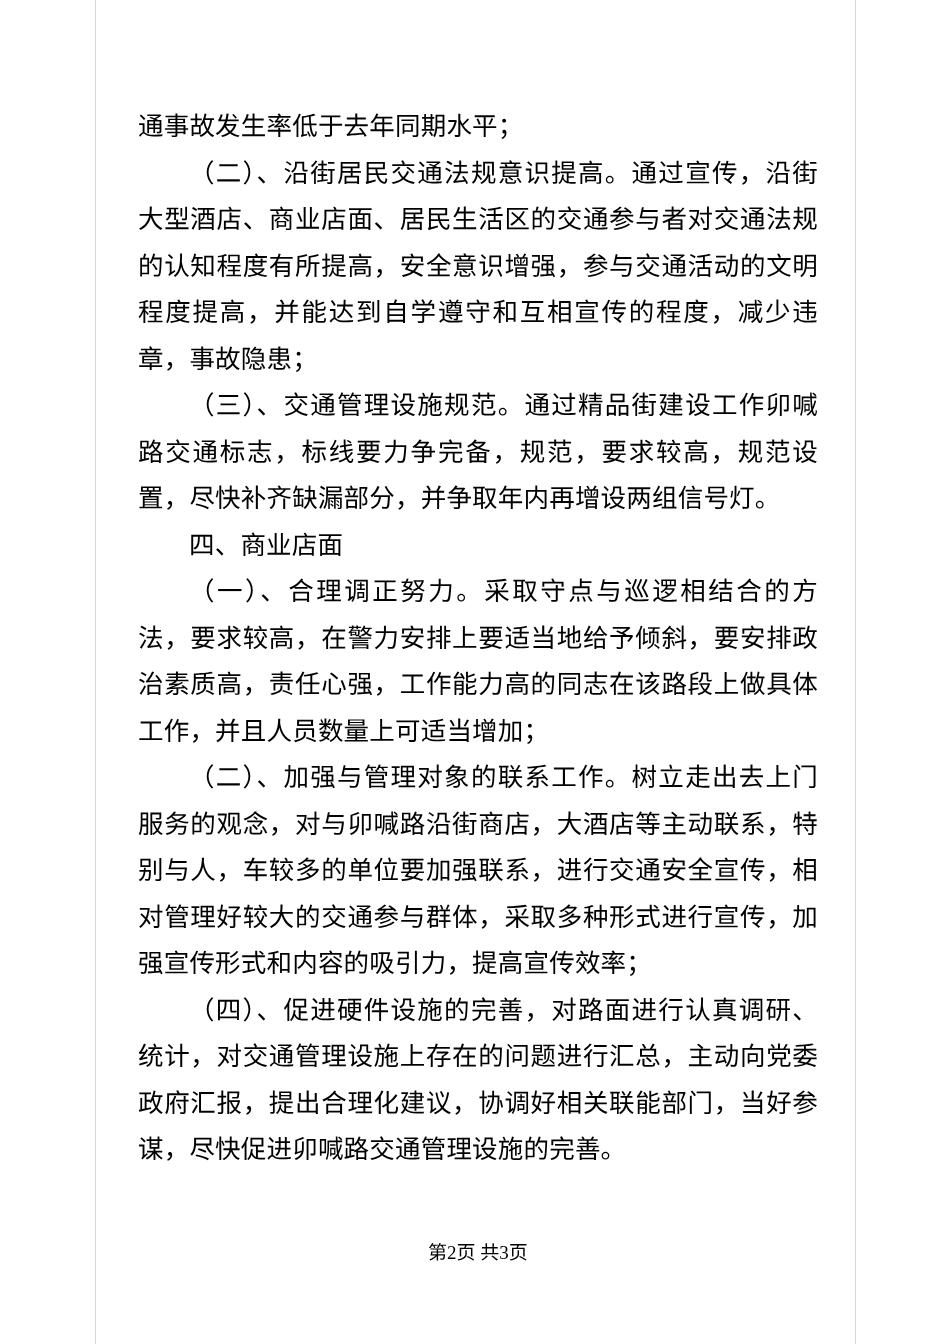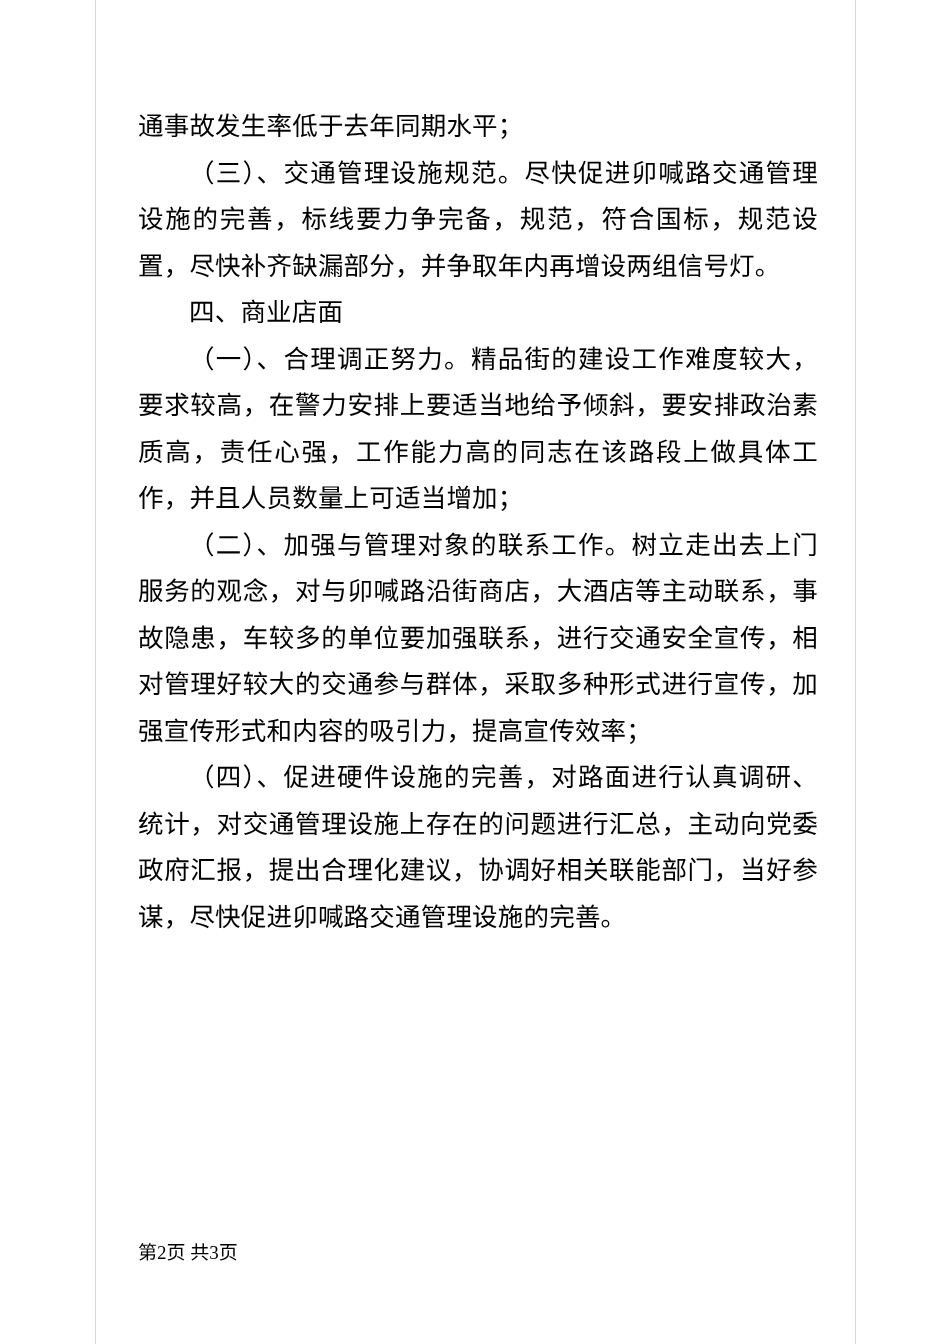--- a/index.html
+++ b/index.html
@@ -58,38 +58,39 @@
     word-break: break-all;
   }
   p.indent {
     text-indent: 51px;
   }
   .footer {
     position: absolute;
     left: 138px;
     top: 1240px;
     width: 680px;
-    text-align: left;
+    text-align: center;
     font-size: 19px;
     line-height: 26px;
     font-family: "Liberation Serif", "DejaVu Serif", serif;
     color: #000;
   }
 </style>
 </head>
 <body>
 
 <div class="page">
   <div class="page-border-left"></div>
   <div class="page-border-right"></div>
 
   <div class="content">
     <p>通事故发生率低于去年同期水平；</p>
-    <p class="indent">（三）、交通管理设施规范。尽快促进卯喊路交通管理设施的完善，标线要力争完备，规范，符合国标，规范设置，尽快补齐缺漏部分，并争取年内再增设两组信号灯。</p>
+    <p class="indent">（二）、沿街居民交通法规意识提高。通过宣传，沿街大型酒店、商业店面、居民生活区的交通参与者对交通法规的认知程度有所提高，安全意识增强，参与交通活动的文明程度提高，并能达到自学遵守和互相宣传的程度，减少违章，事故隐患；</p>
+    <p class="indent">（三）、交通管理设施规范。通过精品街建设工作卯喊路交通标志，标线要力争完备，规范，要求较高，规范设置，尽快补齐缺漏部分，并争取年内再增设两组信号灯。</p>
     <p class="indent">四、商业店面</p>
-    <p class="indent">（一）、合理调正努力。精品街的建设工作难度较大，要求较高，在警力安排上要适当地给予倾斜，要安排政治素质高，责任心强，工作能力高的同志在该路段上做具体工作，并且人员数量上可适当增加；</p>
-    <p class="indent">（二）、加强与管理对象的联系工作。树立走出去上门服务的观念，对与卯喊路沿街商店，大酒店等主动联系，事故隐患，车较多的单位要加强联系，进行交通安全宣传，相对管理好较大的交通参与群体，采取多种形式进行宣传，加强宣传形式和内容的吸引力，提高宣传效率；</p>
+    <p class="indent">（一）、合理调正努力。采取守点与巡逻相结合的方法，要求较高，在警力安排上要适当地给予倾斜，要安排政治素质高，责任心强，工作能力高的同志在该路段上做具体工作，并且人员数量上可适当增加；</p>
+    <p class="indent">（二）、加强与管理对象的联系工作。树立走出去上门服务的观念，对与卯喊路沿街商店，大酒店等主动联系，特别与人，车较多的单位要加强联系，进行交通安全宣传，相对管理好较大的交通参与群体，采取多种形式进行宣传，加强宣传形式和内容的吸引力，提高宣传效率；</p>
     <p class="indent">（四）、促进硬件设施的完善，对路面进行认真调研、统计，对交通管理设施上存在的问题进行汇总，主动向党委政府汇报，提出合理化建议，协调好相关联能部门，当好参谋，尽快促进卯喊路交通管理设施的完善。</p>
 
   </div>
 
   <div class="footer">第2页 共3页</div>
 </div>
 
 </body></html>

